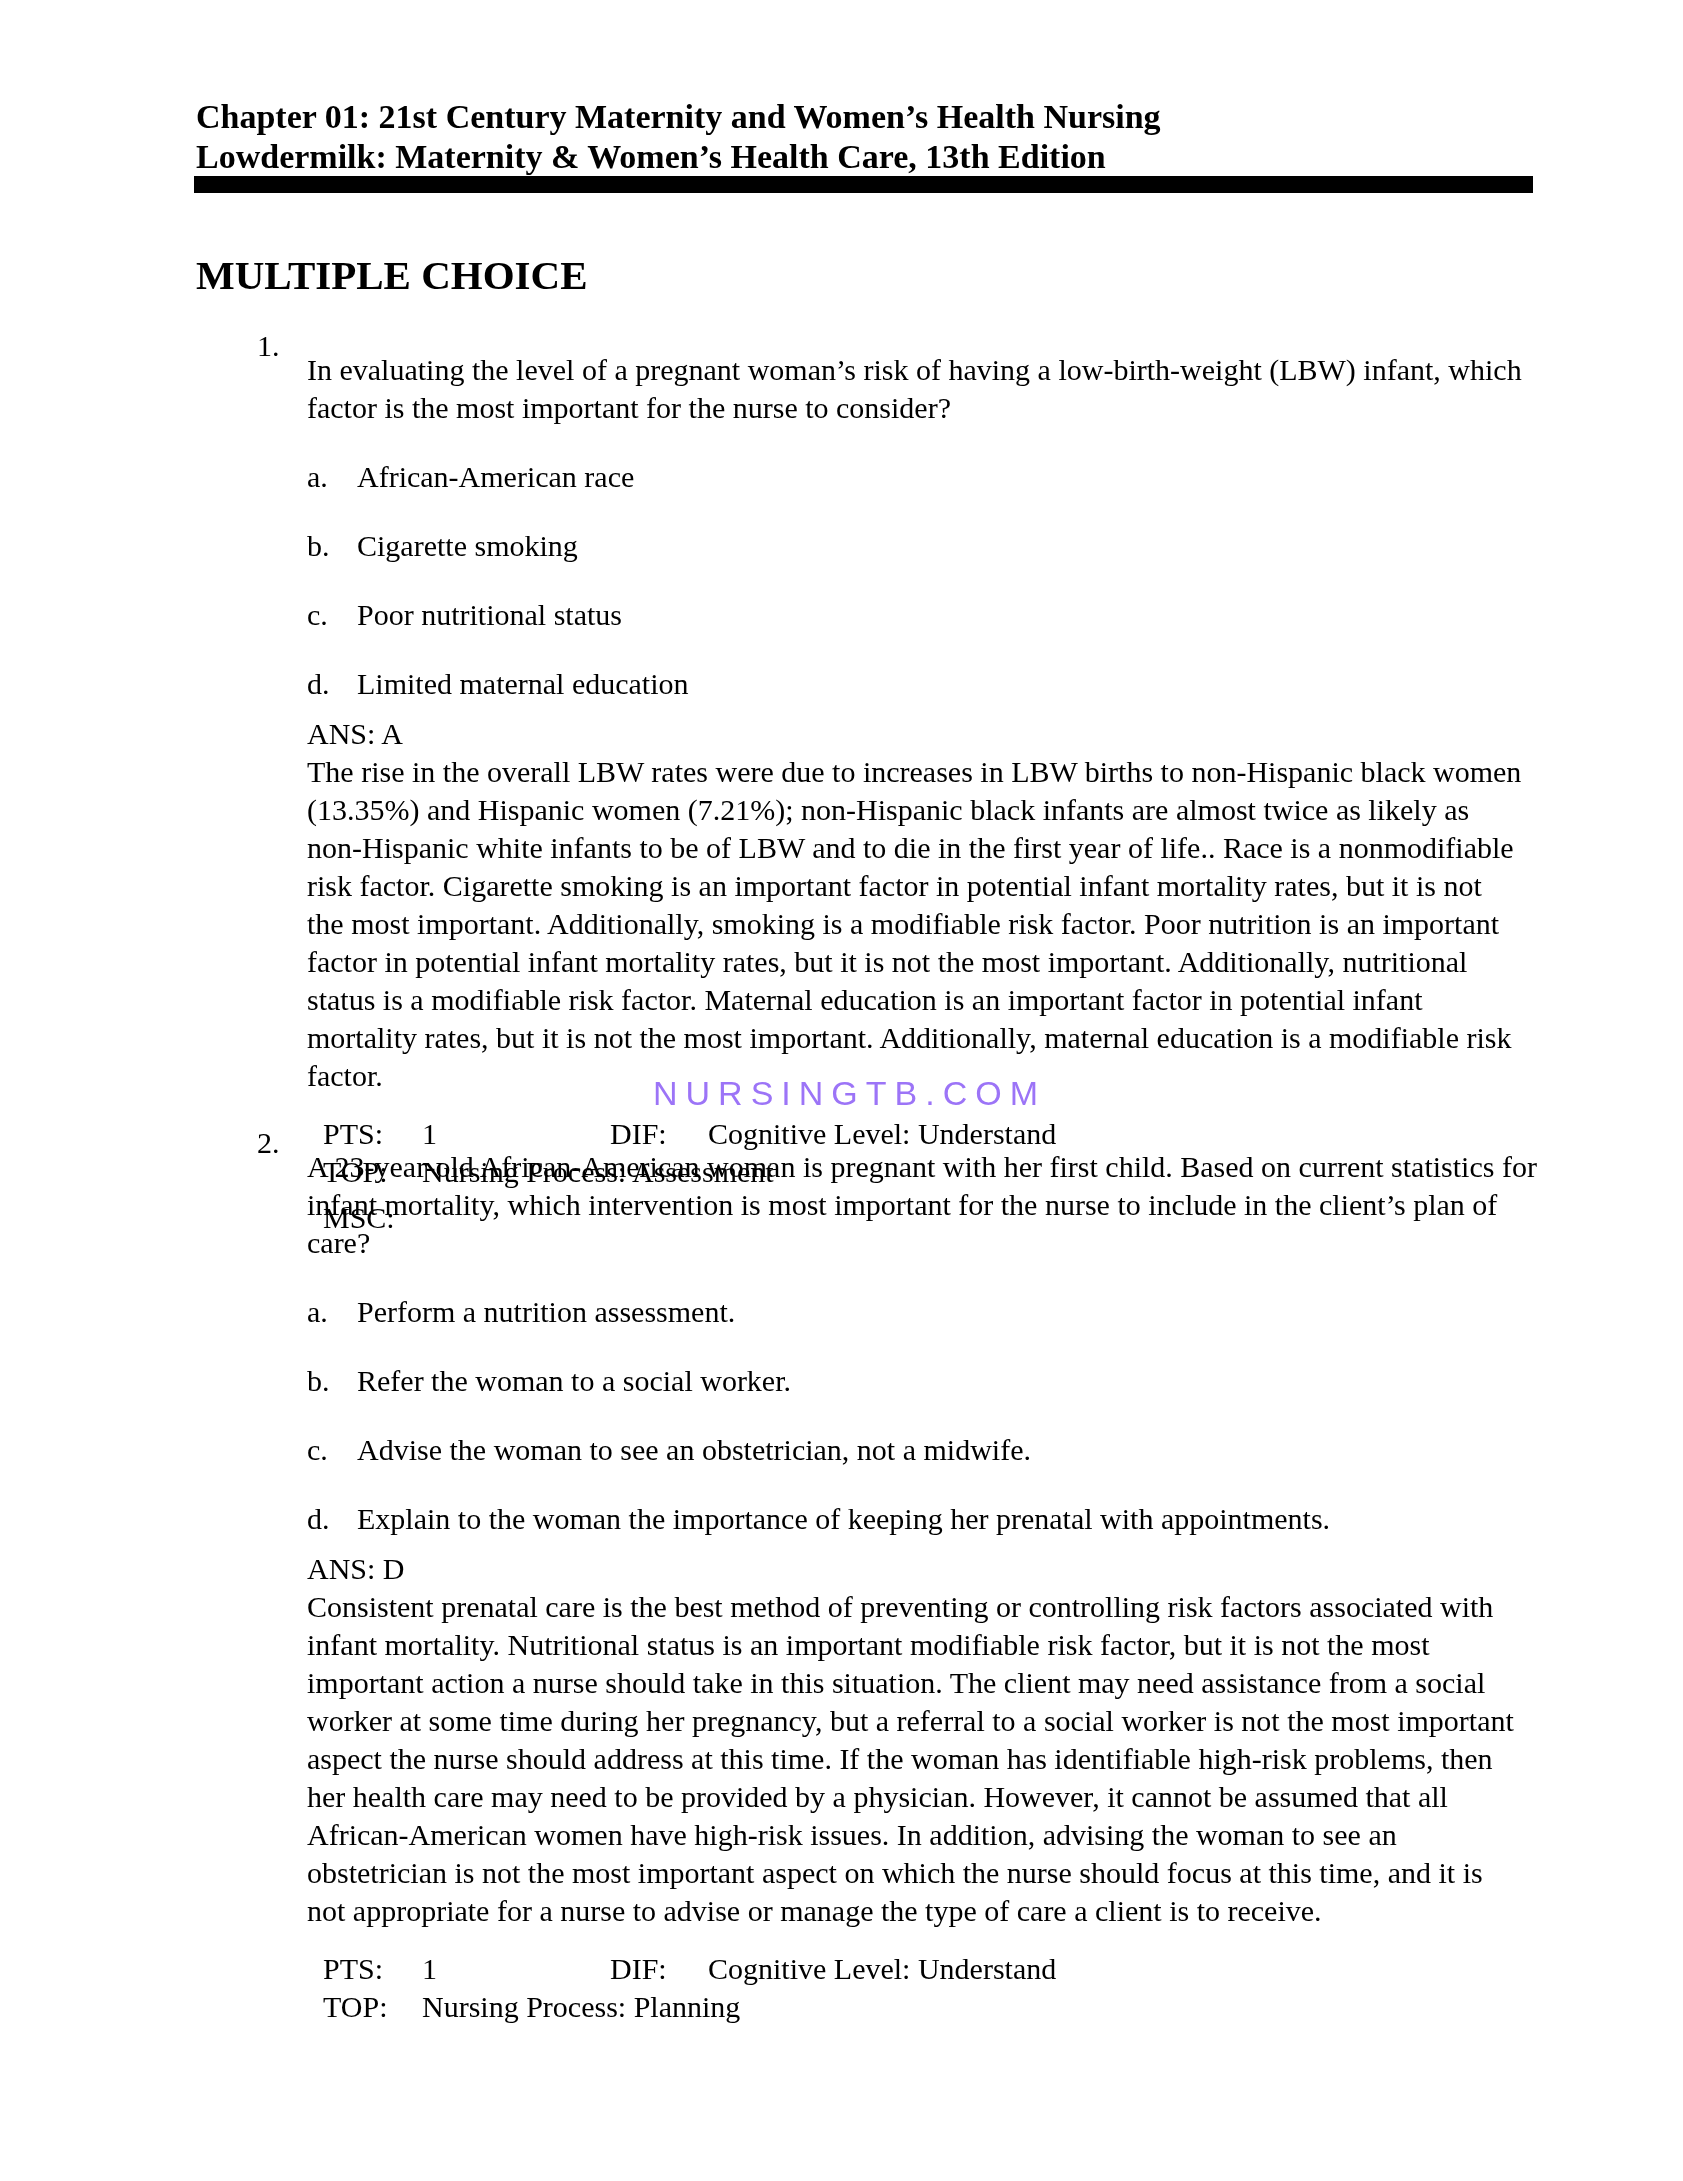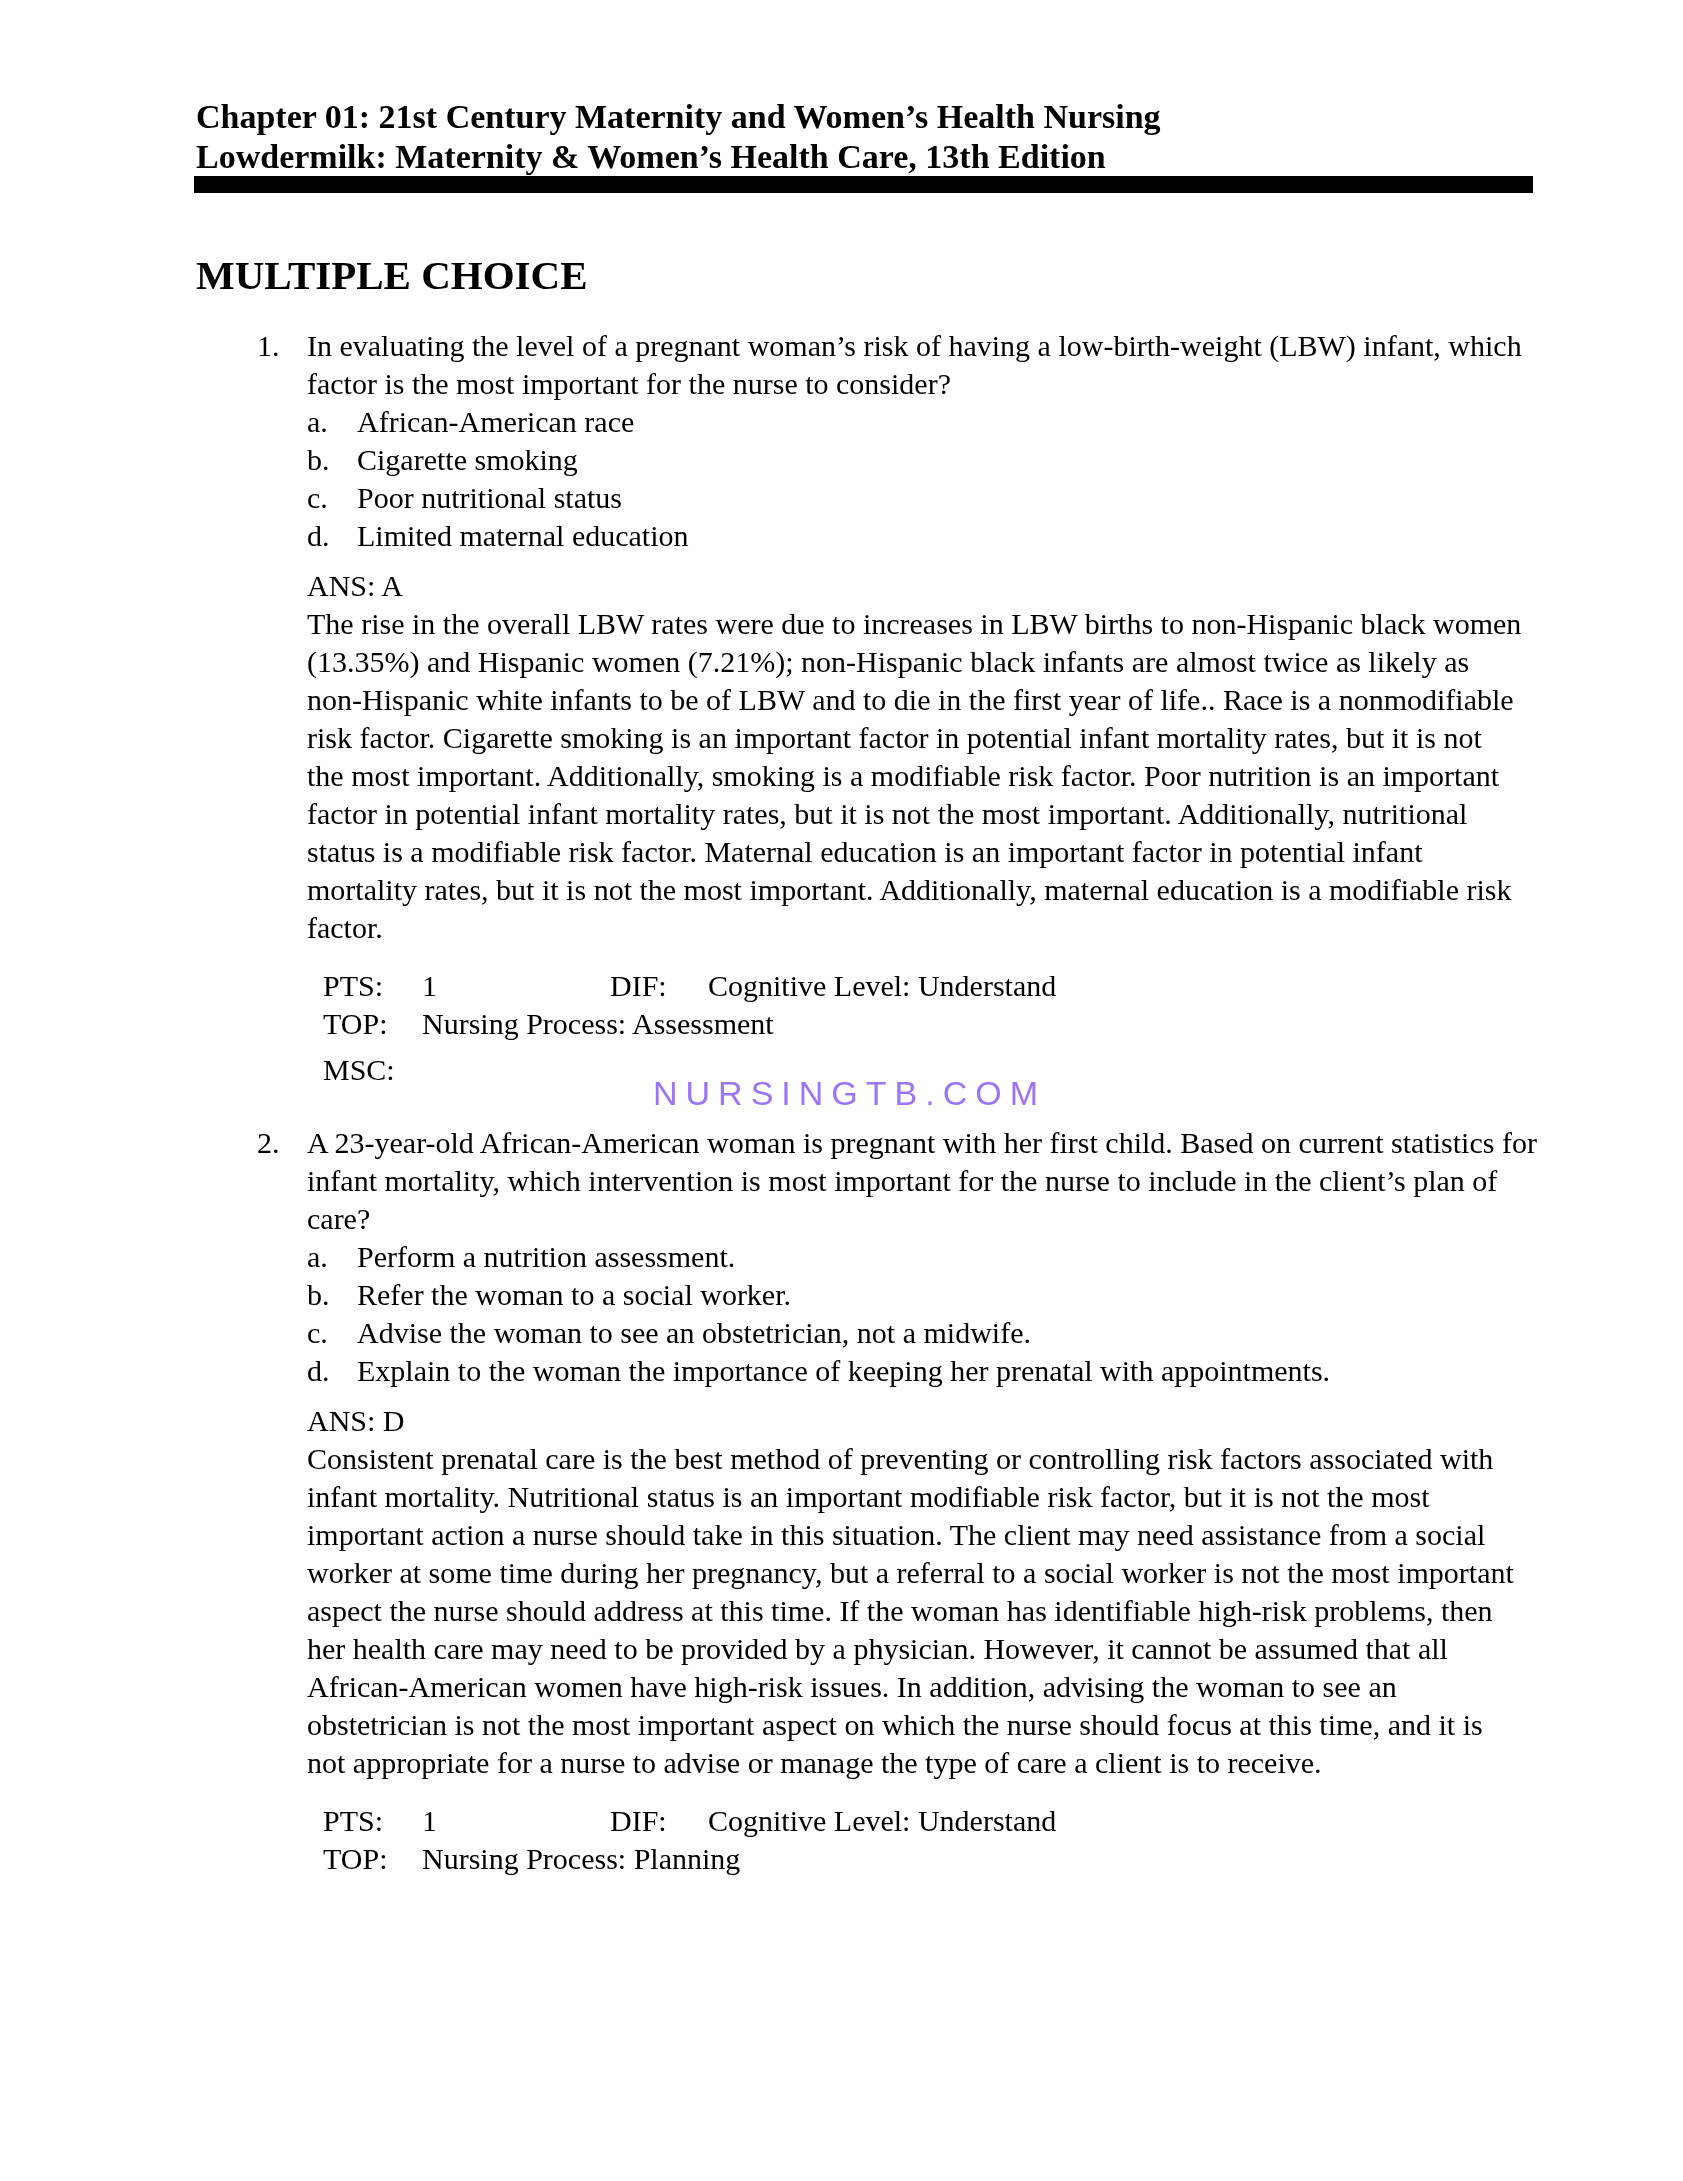--- a/index.html
+++ b/index.html
@@ -5,24 +5,24 @@
     html, body { margin: 0; padding: 0; background: #ffffff; }
     body { width: 1683px; height: 2181px; position: relative; overflow: hidden;
            font-family: "Liberation Serif", "DejaVu Serif", serif; color: #000; }
     .page { position: absolute; left: 0; top: 0; width: 1354px; height: 2181px; }
     .header { position: absolute; left: 196px; top: 97px; width: 1337px; }
     .header .line { font-weight: bold; font-size: 34px; line-height: 40px; white-space: nowrap; }
     .header-rule { position: absolute; left: 194px; top: 176px; width: 1339px; height: 17px; background: #000; }
     .section { position: absolute; left: 196px; top: 251px; font-weight: bold; font-size: 41px; }
     .q { position: absolute; left: 257px; width: 1287px; font-size: 30px; line-height: 38px; }
     .q .num { position: absolute; left: 0; top: 0; }
-    .q .stem { margin-left: 50px; }
+    .q .stem { margin-left: 50px; margin-top: 24px; }
     .opt { margin-left: 50px; position: relative; }
     .opt .letter { position: absolute; left: 0; }
-    .opt .text { margin-left: 50px; display: block; }
+    .opt .text { margin-left: 50px; display: block; margin-top: 31px; }
     .ans { margin-left: 50px; margin-top: 12px; }
     .rat { margin-left: 50px; width: 1218px; }
     .meta { margin-left: 66px; margin-top: 20px; }
     .meta-row { position: relative; height: 38px; white-space: nowrap; }
     .meta-row span { position: absolute; top: 0; }
     .watermark { position: absolute; left: 653px; top: 1074px; font-size: 34px; color: #8b5cf6;
                  letter-spacing: 8px; font-family: "Liberation Sans", sans-serif; opacity: 0.85; }
   </style>
 </head>
 <body>

